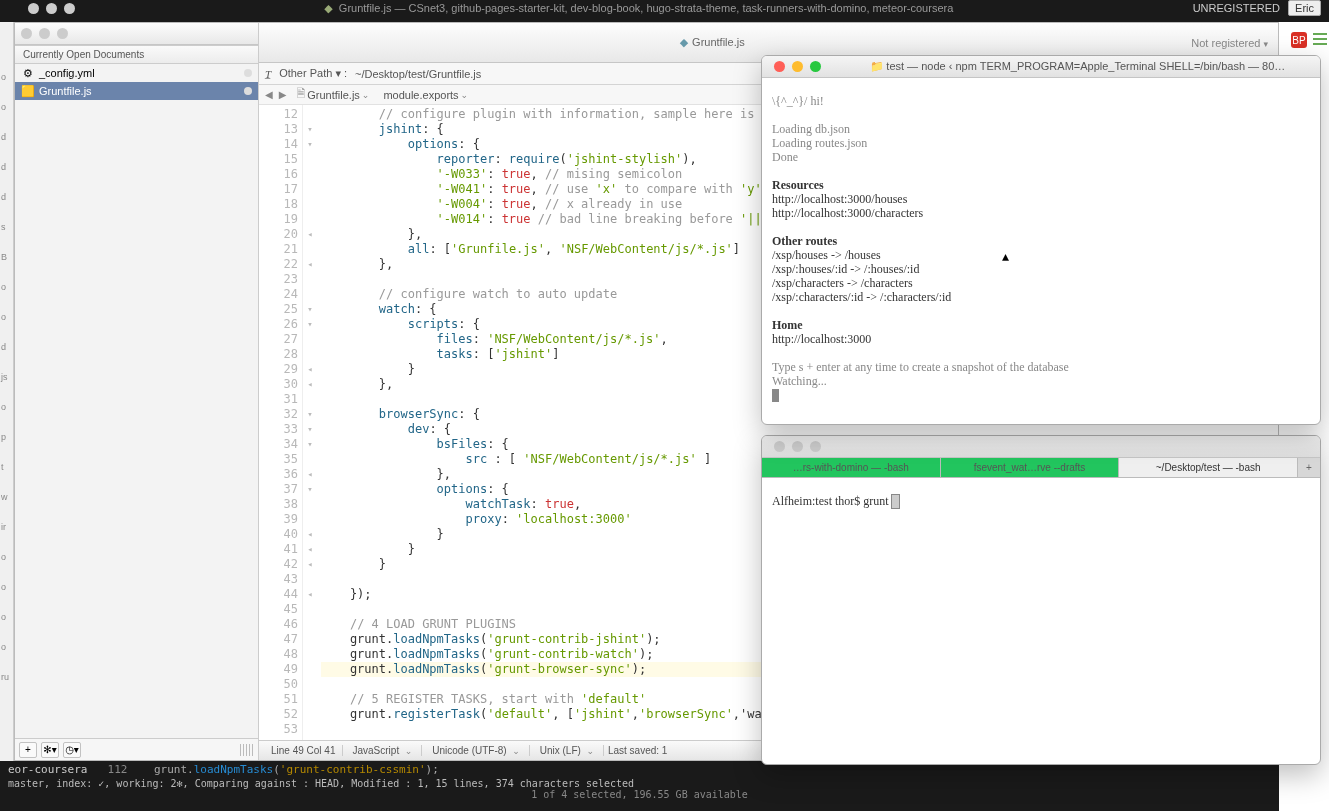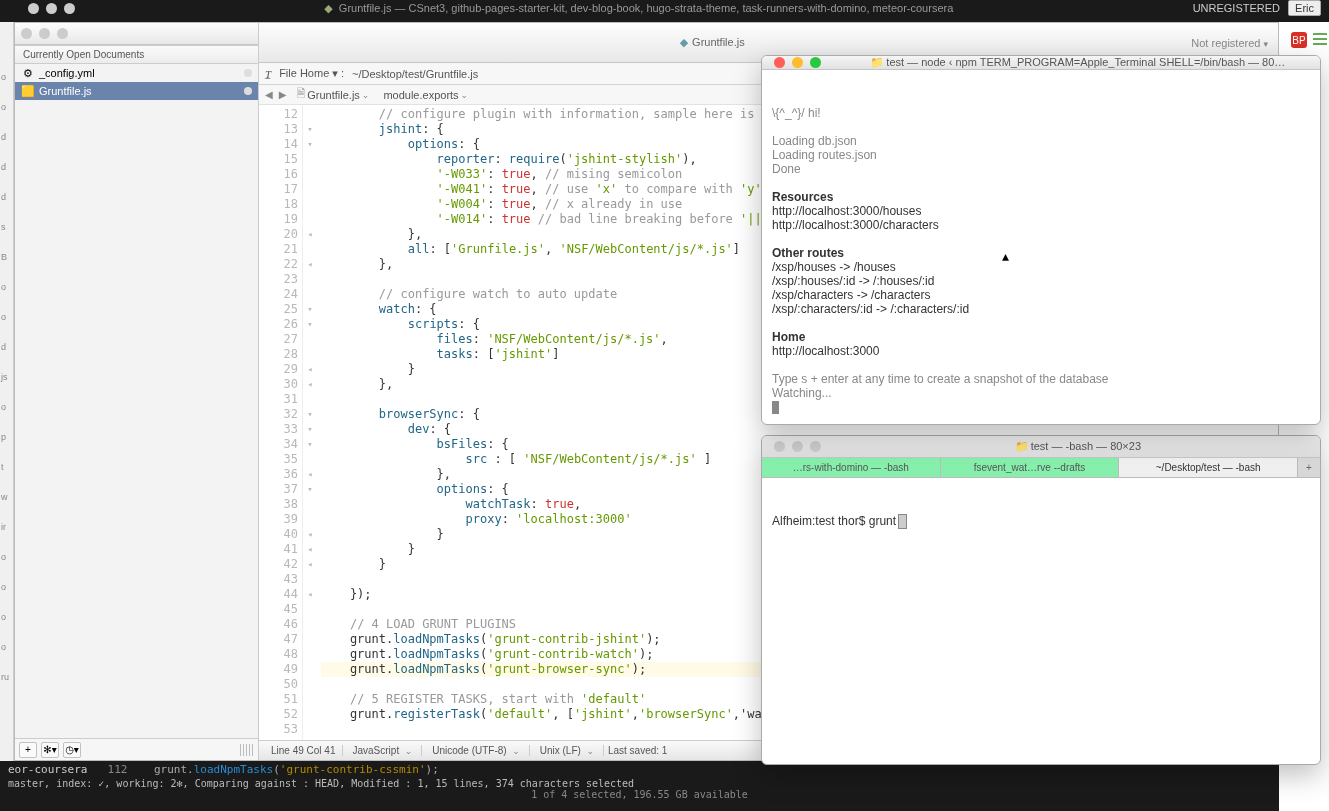--- a/index.html
+++ b/index.html
@@ -127,32 +127,32 @@
   box-shadow: 0 10px 28px rgba(0,0,0,.25); z-index: 20; display:flex; flex-direction:column;
   overflow:hidden;
 }
 .term-title {
   height: 22px; background: linear-gradient(#f5f5f5,#e2e2e2); border-bottom:1px solid #c5c5c5;
   display:flex; align-items:center; font-size:11px; color:#555; padding: 0 6px; gap: 11px;
 }
 .term-title .ttext { flex:1; text-align:center; overflow:hidden; text-overflow: ellipsis; white-space:nowrap;}
 .term-title .folder-icon { color:#5a97d6; margin-right: 2px;}
 .term-body {
-  flex:1; font-family: Liberation Sans, sans-serif; font-size:12px; line-height:14px;
-  padding: 16px 10px; color:#333; white-space: pre-wrap; margin-top: 20px;
+  flex:1; font-family: Liberation Serif, serif; font-size:12px; line-height:14px;
+  padding: 16px 10px; color:#333; white-space: pre-wrap;
 }
 .term-body .bold{font-weight:bold;}
 .term-body .dim{color:#888;}
 .term-body .cursor-block{display:inline-block;width:7px;height:13px;background:#888;vertical-align:text-bottom;}
 .cursor-arrow { position:absolute; font-size:14px; color:#000;}
 
 .term2 { z-index: 15; }
 .term2 .term-title { background: linear-gradient(#efefef,#dedede); }
 .term-tabs { height: 20px; background:#d7d7d7; border-bottom:1px solid #bbb; display:flex; font-size:10px;}
-.term-tabs .ttab { flex:1; display:flex; align-items:center; justify-content:center; border-right:1px solid #bbb; background:#86efac; color:#555; position:relative;}
+.term-tabs .ttab { flex:1; display:flex; align-items:center; justify-content:center; border-right:1px solid #bbb; background:#22c55e; color:#555; position:relative;}
 .term-tabs .ttab.active{ background:#efefef; color:#333;}
 .term-tabs .tplus{width:22px; display:flex; align-items:center; justify-content:center; color:#666;}
 
 
 .black-bottom {
   position: absolute; left: 0; right: 50px; bottom: 0; height: 50px;
   background: #1a1a1a; color: #ccc; font-family: Menlo, monospace; font-size:11px;
   padding: 2px 8px; z-index: 0;
 }
 .black-bottom .row1 { display:flex; gap: 0; color:#aaa;}
@@ -243,21 +243,21 @@
   </div>
 
   <div class="editor-col">
     <div class="ed-titlebar">
       <span></span>
       <div class="center"><span class="icon">◆</span><span>Gruntfile.js</span></div>
       <div><span class="unreg2">Not registered</span> <span class="dd">▾</span></div>
     </div>
     <div class="filepath-bar">
       <span class="cursor-icon">T̲</span>
-      <span>File Home ▾ :</span>
+      <span>Other Path ▾ :</span>
       <span>~/Desktop/test/Gruntfile.js</span>
     </div>
     <div class="breadcrumb-bar">
       <span class="chev">◀</span>
       <span class="chev">▶</span>
       <div class="bc-item">
           <span class="fileic">🗎</span>
           <span>Gruntfile.js</span>
           <span class="bdd"> ⌄</span>
         </div>
@@ -380,21 +380,20 @@
   <span class="cursor-arrow" style="top:192px; left:240px;">▴</span>
 </div>
 
 <div class="term-win term2" style="top:435px; left:761px; width:560px; height:330px;">
   <div class="term-title">
     <div class="traffic tdim">
         <span></span>
         <span></span>
         <span></span>
       </div>
-    <div class="ttext"><span class="folder-icon">📁</span><span>test — -bash — 80×23</span></div>
   </div>
   <div class="term-tabs" id="term2-tabs">
       <div class="ttab">…rs-with-domino — -bash</div>
       <div class="ttab">fsevent_wat…rve --drafts</div>
       <div class="ttab active">~/Desktop/test — -bash</div>
       <div class="tplus">+</div>
     </div>
   <div class="term-body"><span>Alfheim:test thor$ grunt </span><span class="cursor-block" style="background:#ccc;outline:1px solid #888;"></span></div>
 </div>
 

